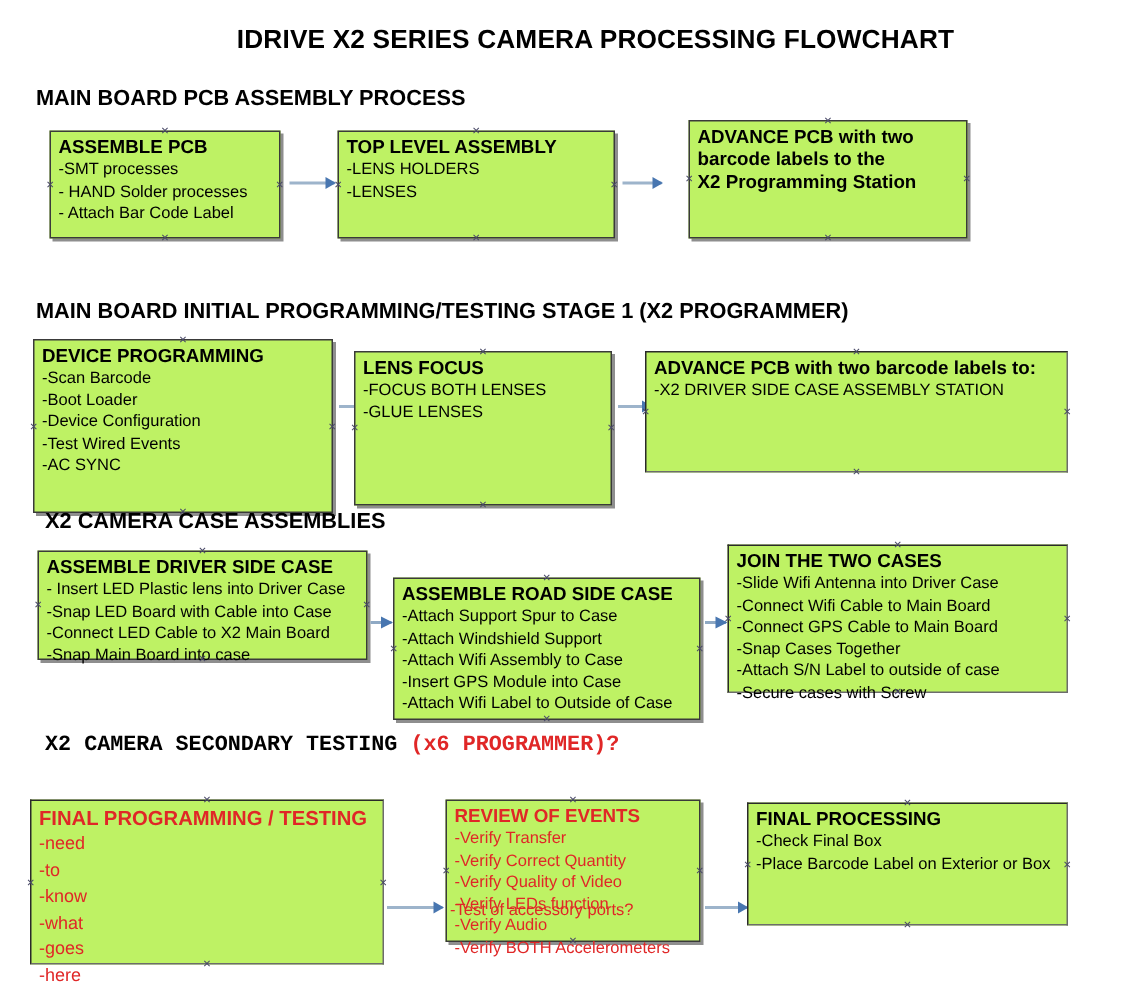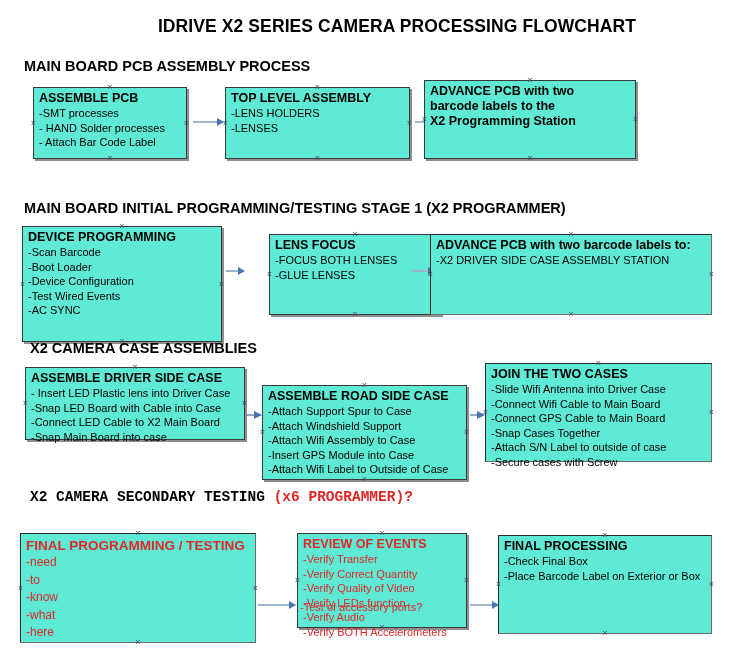--- a/index.html
+++ b/index.html
@@ -32,21 +32,21 @@
     font-weight: bold;
     color: #000000;
     white-space: nowrap;
   }
   .section-head .red {
     color: #e02727;
   }
 
   .node {
     position: absolute;
-    background: #5eead4;
+    background: #bef264;
     border: 1px solid #2a2a2a;
     border-right-color: #6c6c6c;
     border-bottom-color: #6c6c6c;
     padding: 3px 4px 2px 5px;
     overflow: visible;
   }
   .node.shadowed {
     border: 1px solid #3a3a3a;
     box-shadow: 2px 2px 0 0 #8e8e8e;
   }
@@ -146,21 +146,21 @@
     <div class="node-line">-LENS HOLDERS</div>
     <div class="node-line">-LENSES</div>
     <span class="handle h-top"></span>
     <span class="handle h-bottom"></span>
     <span class="handle h-left"></span>
     <span class="handle h-right"></span>
   </div>
 
   <div class="arrow thin" style="left:415px; top:121px; width:26px;"></div>
 
-  <div class="node shadowed" style="left:424px; top:80px; width:212px; height:79px;">
+  <div class="node shadowed" style="left:459px; top:80px; width:186px; height:79px;">
     <div class="node-title">ADVANCE PCB with two</div>
     <div class="node-title">barcode labels to the</div>
     <div class="node-title"> X2 Programming Station</div>
     <span class="handle h-top"></span>
     <span class="handle h-bottom"></span>
     <span class="handle h-left"></span>
     <span class="handle h-right"></span>
   </div>
 
   <div class="section-head" style="left:24px; top:200px;">
@@ -175,21 +175,21 @@
     <div class="node-line">-Test Wired Events</div>
     <div class="node-line">-AC SYNC</div>
     <span class="handle h-top"></span>
     <span class="handle h-bottom"></span>
     <span class="handle h-left"></span>
     <span class="handle h-right"></span>
   </div>
 
   <div class="arrow thin" style="left:226px; top:270px; width:18px;"></div>
 
-  <div class="node shadowed" style="left:236px; top:234px; width:172px; height:81px;margin-left:33px;">
+  <div class="node shadowed" style="left:236px; top:234px; width:172px; height:103px;">
     <div class="node-title">LENS FOCUS</div>
     <div class="node-line">-FOCUS BOTH LENSES</div>
     <div class="node-line">-GLUE LENSES</div>
     <span class="handle h-top"></span>
     <span class="handle h-bottom"></span>
     <span class="handle h-left"></span>
     <span class="handle h-right"></span>
   </div>
 
   <div class="arrow thin" style="left:412px; top:270px; width:22px;"></div>
@@ -254,20 +254,21 @@
     <span>X2 CAMERA SECONDARY TESTING</span>
     <span class="red">(x6 PROGRAMMER)?</span>
   </div>
 
   <div class="node red" style="left:20px; top:533px; width:236px; height:110px;">
     <div class="node-title big">FINAL PROGRAMMING / TESTING</div>
     <div class="node-line big">-need</div>
     <div class="node-line big">-to</div>
     <div class="node-line big">-know</div>
     <div class="node-line big">-what</div>
+    <div class="node-line big">-goes</div>
     <div class="node-line big">-here</div>
     <span class="handle h-top"></span>
     <span class="handle h-bottom"></span>
     <span class="handle h-left"></span>
     <span class="handle h-right"></span>
   </div>
 
   <div class="arrow thin" style="left:258px; top:604px; width:37px;"></div>
 
   <div class="node red shadowed" style="left:297px; top:533px; width:170px; height:95px;">
@@ -281,21 +282,21 @@
     <span class="handle h-top"></span>
     <span class="handle h-bottom"></span>
     <span class="handle h-left"></span>
     <span class="handle h-right"></span>
   </div>
 
   <div class="overflow-line" style="left:300px; top:600px;">-Test of accessory ports?</div>
 
   <div class="arrow thin" style="left:470px; top:604px; width:28px;"></div>
 
-  <div class="node" style="left:498px; top:535px; width:214px; height:99px;">
+  <div class="node" style="left:498px; top:535px; width:214px; height:82px;">
     <div class="node-title">FINAL PROCESSING</div>
     <div class="node-line"> -Check Final Box</div>
     <div class="node-line">-Place Barcode Label on Exterior or Box</div>
     <span class="handle h-top"></span>
     <span class="handle h-bottom"></span>
     <span class="handle h-left"></span>
     <span class="handle h-right"></span>
   </div>
 
 </div>

